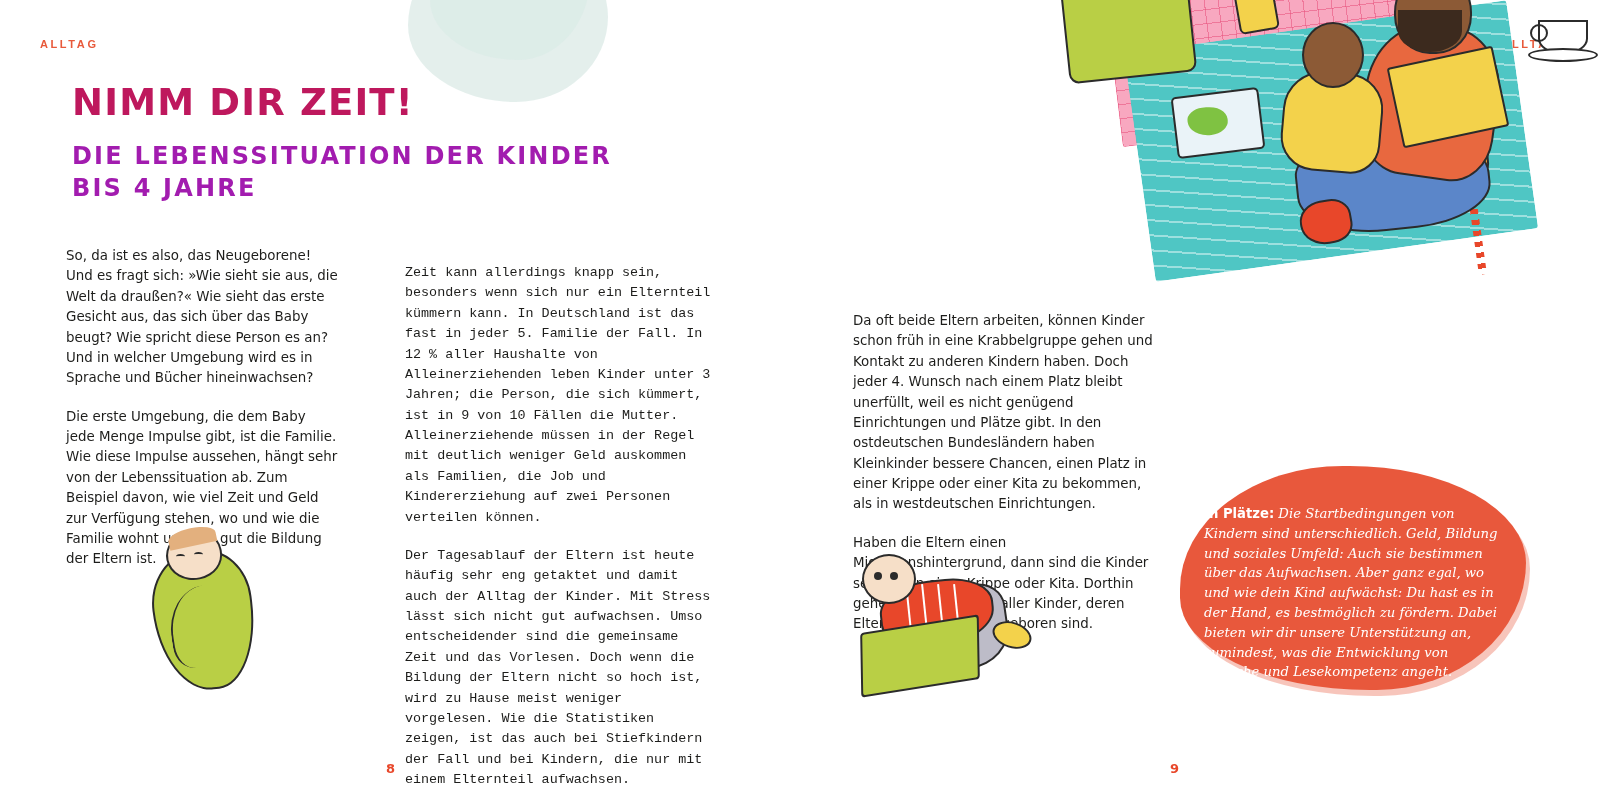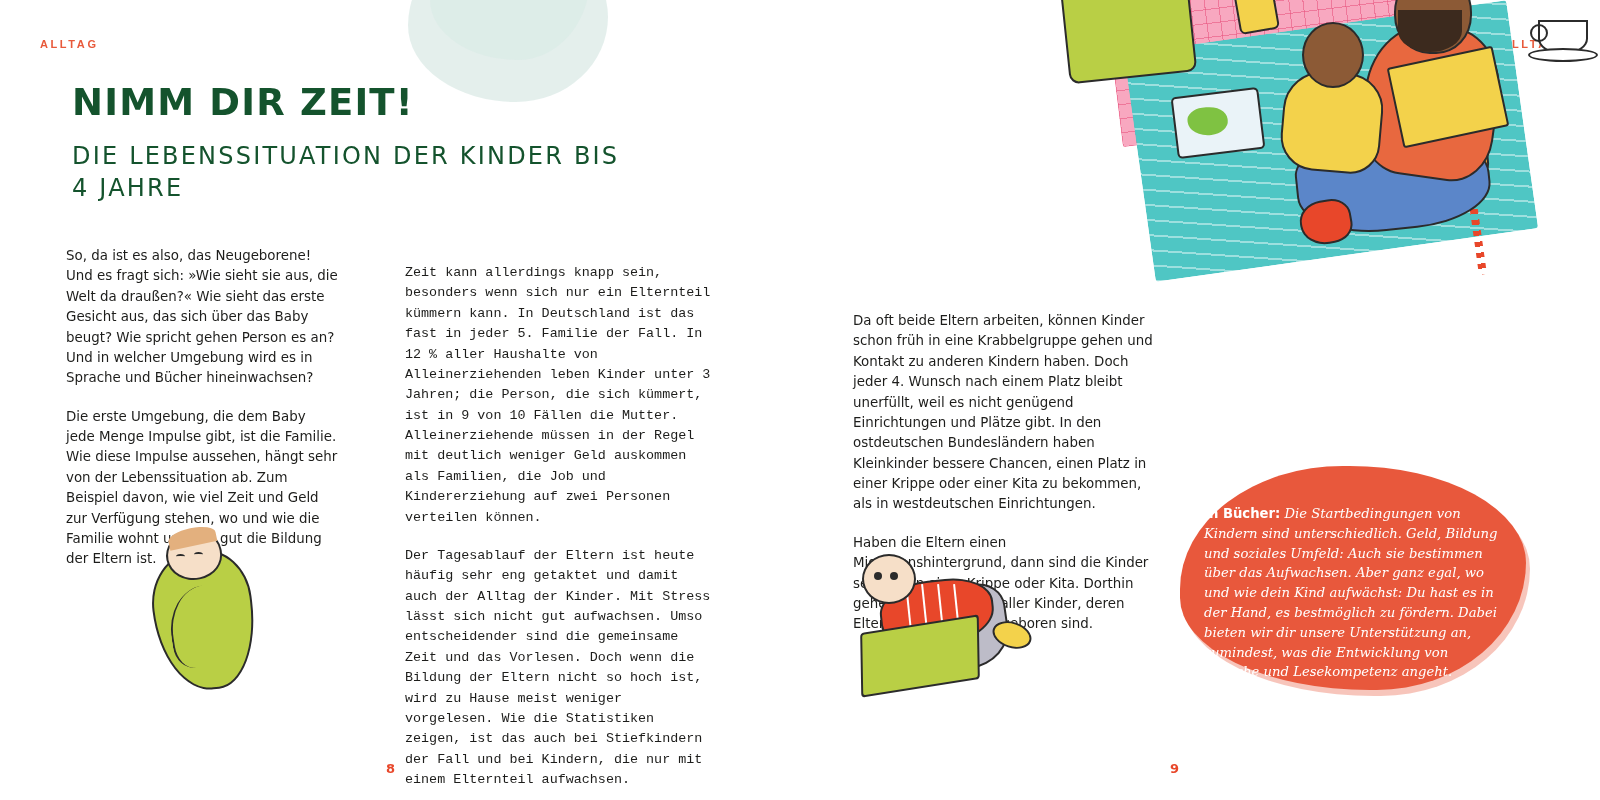--- a/index.html
+++ b/index.html
@@ -67,34 +67,34 @@
 
   
   .title-main {
     position: absolute;
     left: 72px;
     top: 84px;
     font-size: 37px;
     line-height: 1;
     font-weight: bold;
     letter-spacing: 1.2px;
-    color: #14532d;
+    color: #be185d;
     font-family: "DejaVu Sans", sans-serif;
     text-transform: uppercase;
   }
   .title-sub {
     position: absolute;
     left: 72px;
     top: 140px;
     width: 560px;
     font-size: 24px;
     line-height: 1.35;
-    font-weight: normal;
+    font-weight: bold;
     letter-spacing: 2.2px;
-    color: #14532d;
+    color: #a21caf;
     font-family: "DejaVu Sans", sans-serif;
     text-transform: uppercase;
   }
 
   
   .col {
     position: absolute;
     width: 276px;
     font-size: 13.4px;
     line-height: 1.52;
@@ -509,21 +509,21 @@
     <div class="blob-teal"></div>
     <div class="blob-teal2"></div>
 
     <div class="running-head left">ALLTAG</div>
 
     <div class="title-main">NIMM DIR ZEIT!</div>
 
     <div class="title-sub">DIE LEBENSSITUATION DER KINDER BIS 4 JAHRE</div>
 
     <div class="col col-1">
-      <p>So, da ist es also, das Neugeborene! Und es fragt sich: »Wie sieht sie aus, die Welt da draußen?« Wie sieht das erste Gesicht aus, das sich über das Baby beugt? Wie spricht gehen Person es an? Und in welcher Umgebung wird es in Sprache und Bücher hineinwachsen?</p>
+      <p>So, da ist es also, das Neugeborene! Und es fragt sich: »Wie sieht sie aus, die Welt da draußen?« Wie sieht das erste Gesicht aus, das sich über das Baby beugt? Wie spricht diese Person es an? Und in welcher Umgebung wird es in Sprache und Bücher hineinwachsen?</p>
       <p>Die erste Umgebung, die dem Baby jede Menge Impulse gibt, ist die Familie. Wie diese Impulse aussehen, hängt sehr von der Lebenssituation ab. Zum Beispiel davon, wie viel Zeit und Geld zur Verfügung stehen, wo und wie die Familie wohnt und wie gut die Bildung der Eltern ist.</p>
     </div>
 
     <div class="col col-2">
       <p>Zeit kann allerdings knapp sein, besonders wenn sich nur ein Elternteil kümmern kann. In Deutschland ist das fast in jeder 5. Familie der Fall. In 12 % aller Haushalte von Alleinerziehenden leben Kinder unter 3 Jahren; die Person, die sich kümmert, ist in 9 von 10 Fällen die Mutter. Alleinerziehende müssen in der Regel mit deutlich weniger Geld auskommen als Familien, die Job und Kindererziehung auf zwei Personen verteilen können.</p>
       <p>Der Tagesablauf der Eltern ist heute häufig sehr eng getaktet und damit auch der Alltag der Kinder. Mit Stress lässt sich nicht gut aufwachsen. Umso entscheidender sind die gemeinsame Zeit und das Vorlesen. Doch wenn die Bildung der Eltern nicht so hoch ist, wird zu Hause meist weniger vorgelesen. Wie die Statistiken zeigen, ist das auch bei Stiefkindern der Fall und bei Kindern, die nur mit einem Elternteil aufwachsen.</p>
     </div>
 
     <div class="illus-baby">
       <div class="body"></div>
@@ -575,19 +575,19 @@
       <div class="stripe s4"></div>
       <div class="foot"></div>
       <div class="head"></div>
       <div class="eye eye1"></div>
       <div class="eye eye2"></div>
       <div class="book"></div>
     </div>
 
     <div class="callout"></div>
     <div class="callout-text">
-      <b>In Bücher:</b><span> Die Startbedingungen von Kindern sind unterschiedlich. Geld, Bildung und soziales Umfeld: Auch sie bestimmen über das Aufwachsen. Aber ganz egal, wo und wie dein Kind aufwächst: Du hast es in der Hand, es bestmöglich zu fördern. Dabei bieten wir dir unsere Unterstützung an, zumindest, was die Entwicklung von Sprache und Lesekompetenz angeht.</span>
+      <b>In Plätze:</b><span> Die Startbedingungen von Kindern sind unterschiedlich. Geld, Bildung und soziales Umfeld: Auch sie bestimmen über das Aufwachsen. Aber ganz egal, wo und wie dein Kind aufwächst: Du hast es in der Hand, es bestmöglich zu fördern. Dabei bieten wir dir unsere Unterstützung an, zumindest, was die Entwicklung von Sprache und Lesekompetenz angeht.</span>
     </div>
 
     <div class="folio folio-right">9</div>
   </div>
 
 </div>
 
 </body></html>

